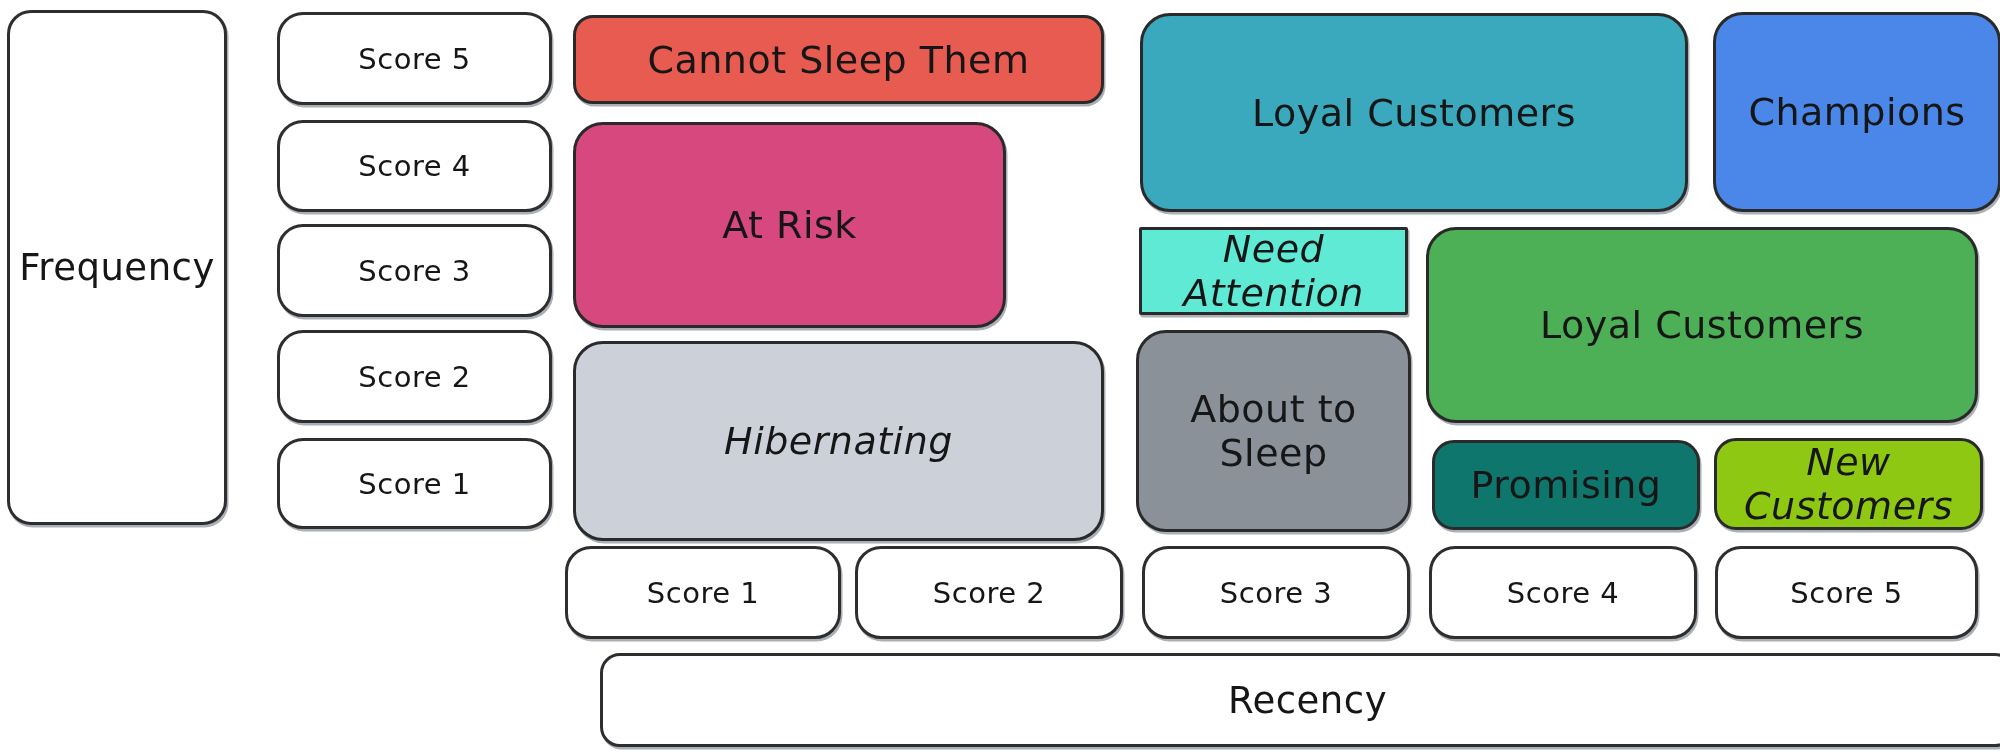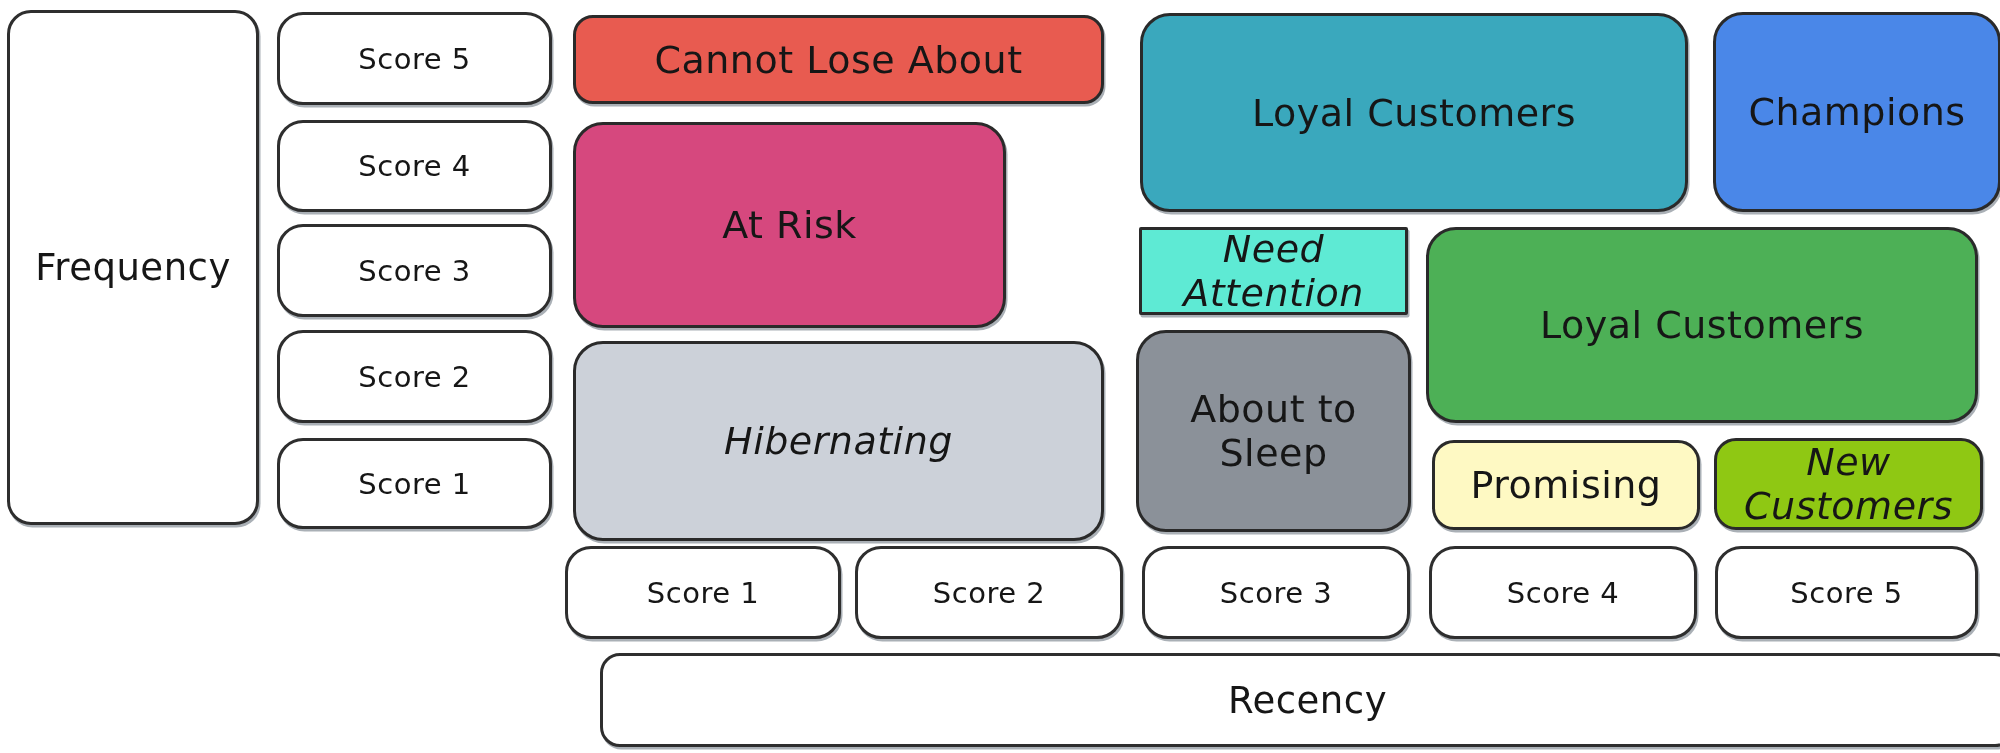--- a/index.html
+++ b/index.html
@@ -42,45 +42,45 @@
   }
   .it{
     font-style:italic;
   }
 </style>
 </head>
 <body>
 
 <div id="canvas">
 
-  <div class="box axis-label" style="left:7px; top:10px; width:252px; height:515px;">Frequency</div>
+  <div class="box axis-label" style="left:7px; top:10px; width:220px; height:515px;">Frequency</div>
 
   <div class="box score" style="left:277px; top:12px;  width:275px; height:93px;">Score 5</div>
   <div class="box score" style="left:277px; top:120px; width:275px; height:92px;">Score 4</div>
   <div class="box score" style="left:277px; top:224px; width:275px; height:93px;">Score 3</div>
   <div class="box score" style="left:277px; top:330px; width:275px; height:93px;">Score 2</div>
   <div class="box score" style="left:277px; top:438px; width:275px; height:91px;">Score 1</div>
 
-  <div class="box seg" style="left: 573px; top: 15px; width: 531px; height: 89px; border-radius: 20px; background: rgb(232, 91, 80);">Cannot Lose About</div>
+  <div class="box seg" style="left: 573px; top: 15px; width: 531px; height: 89px; border-radius: 20px; background: rgb(232, 91, 80);">Cannot Sleep Them</div>
 
   <div class="box seg" style="left: 573px; top: 122px; width: 433px; height: 206px; border-radius: 30px; background: rgb(214, 72, 126);">At Risk</div>
 
   <div class="box seg" style="left: 573px; top: 341px; width: 531px; height: 200px; border-radius: 30px; background: rgb(204, 209, 217); font-style: italic;">Hibernating</div>
 
   <div class="box seg" style="left: 1140px; top: 13px; width: 548px; height: 199px; border-radius: 30px; background: rgb(58, 168, 189);">Loyal Customers</div>
 
   <div class="box seg" style="left: 1713px; top: 12px; width: 288px; height: 200px; border-radius: 30px; background: rgb(74, 135, 232);">Champions</div>
 
   <div class="box seg it" style="left: 1139px; top: 227px; width: 269px; height: 88px; border-radius: 2px; background: #5eead4;">Need Attention</div>
 
   <div class="box seg" style="left: 1426px; top: 227px; width: 552px; height: 196px; border-radius: 30px; background: rgb(77, 176, 86);">Loyal Customers</div>
 
   <div class="box seg" style="left: 1136px; top: 330px; width: 275px; height: 202px; border-radius: 30px; background: rgb(139, 145, 153);">About to Sleep</div>
 
-  <div class="box seg" style="left: 1432px; top: 440px; width: 268px; height: 90px; border-radius: 22px; background: #fef9c3;">Promising</div>
+  <div class="box seg" style="left: 1432px; top: 440px; width: 268px; height: 90px; border-radius: 22px; background: #0f766e;">Promising</div>
 
   <div class="box seg it" style="left: 1714px; top: 438px; width: 269px; height: 92px; border-radius: 22px; background: rgb(143, 200, 19);">New Customers</div>
 
   <div class="box score" style="left:565px;  top:546px; width:276px; height:93px;">Score 1</div>
   <div class="box score" style="left:855px;  top:546px; width:268px; height:93px;">Score 2</div>
   <div class="box score" style="left:1142px; top:546px; width:268px; height:93px;">Score 3</div>
   <div class="box score" style="left:1429px; top:546px; width:268px; height:93px;">Score 4</div>
   <div class="box score" style="left:1715px; top:546px; width:263px; height:93px;">Score 5</div>
 
   <div class="box axis-label" style="left:564px; top:653px; width:1415px; height:94px; border-radius:20px;margin-left:36px;">Recency</div>

